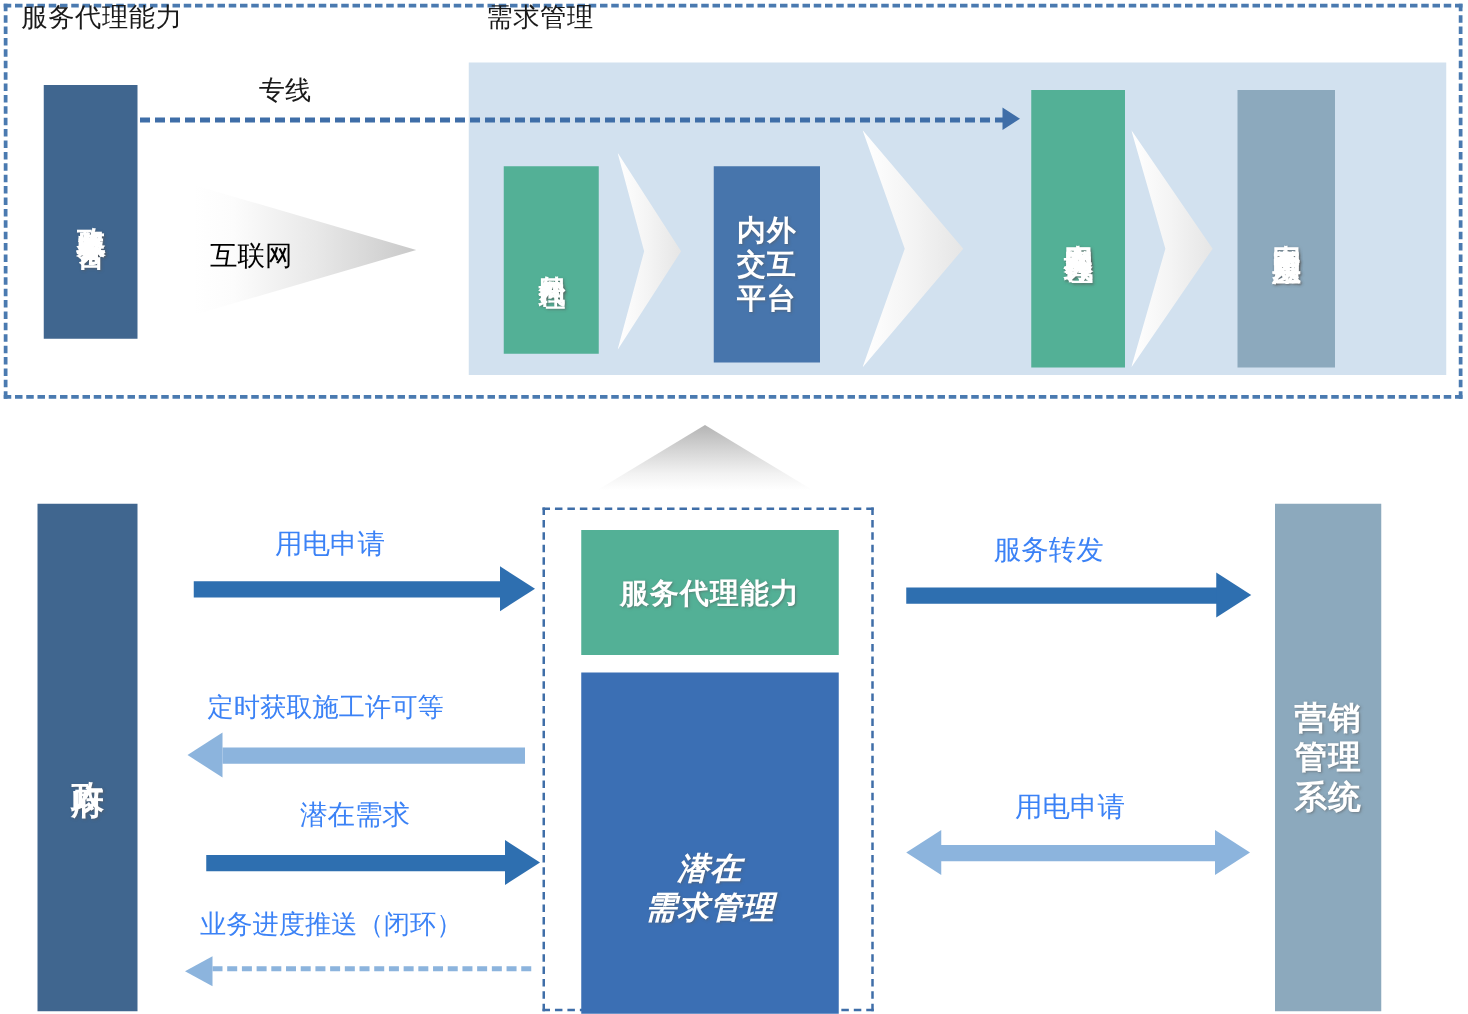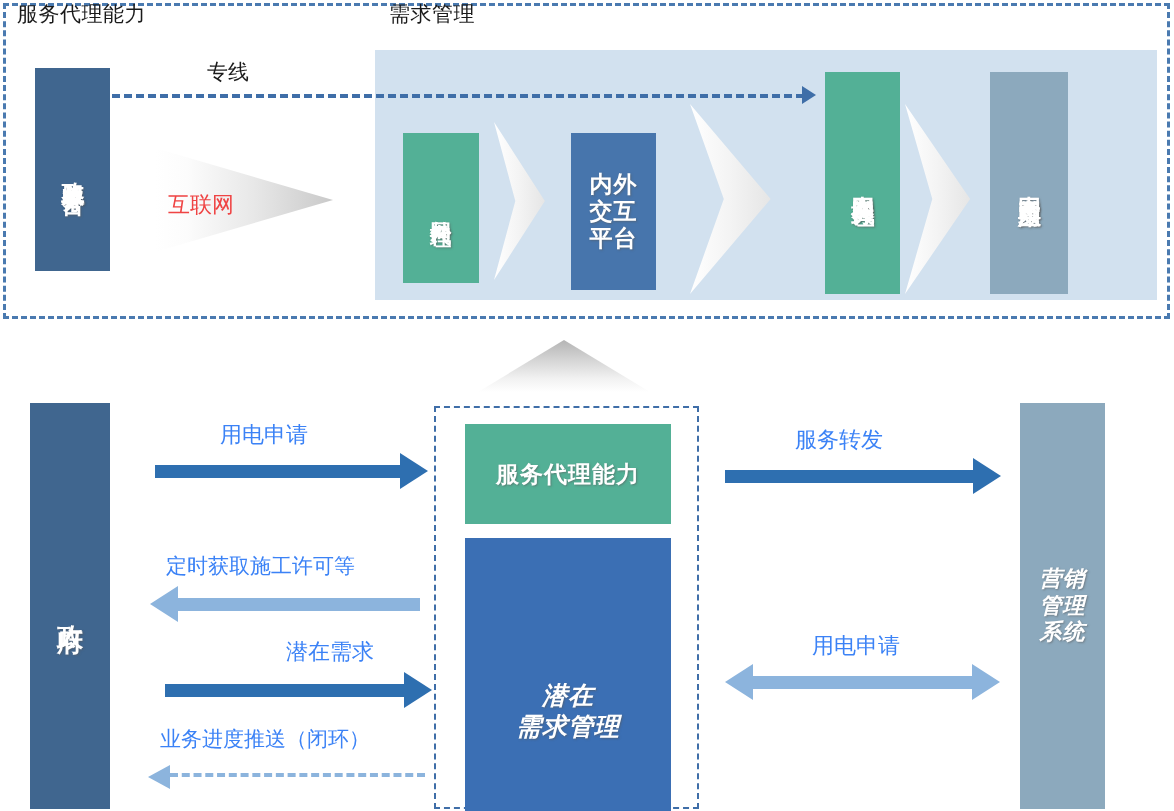--- a/index.html
+++ b/index.html
@@ -87,38 +87,38 @@
     left: 207px; top: 58px; font-size: 21px; color: #1a1a1a; white-space: nowrap;
   }
 
   
   #internet-arrow {
     left: 155px; top: 148px; width: 178px; height: 104px;
     background: linear-gradient(to right, #ffffff 0%, #fcfcfc 18%, #e8e8e8 55%, #c9c9c9 100%);
     clip-path: polygon(0% 0%, 100% 50%, 0% 100%);
   }
   #label-internet {
-    left: 168px; top: 190px; font-size: 22px; color: #ef4444; white-space: nowrap;
+    left: 168px; top: 190px; font-size: 22px; color: #000000; white-space: nowrap;
   }
 
   
   .chevron {
     background: linear-gradient(to right, #ffffff 0%, #f4f4f4 30%, #e2e2e2 70%, #d4d4d4 100%);
     clip-path: polygon(0% 0%, 62% 50%, 0% 100%, 26% 50%);
   }
   #chev-1 { left: 494px; top: 122px; width: 82px; height: 158px; }
   #chev-2 { left: 690px; top: 104px; width: 130px; height: 190px; }
   #chev-3 { left: 905px; top: 104px; width: 105px; height: 190px; }
 
   
   #box-government { left: 30px; top: 403px; width: 80px; height: 406px; background: #40668f; }
   #box-government .vtxt { font-size: 26px; }
 
   #box-marketing { left: 1020px; top: 403px; width: 85px; height: 406px; background: #8ca9bd; }
-  #box-marketing .mtxt { font-size: 22px; line-height: 1.2; letter-spacing: 1px; font-style: italic; }
+  #box-marketing .mtxt { font-size: 26px; line-height: 1.2; letter-spacing: 1px; }
 
   
   #mid-dashed {
     left: 434px; top: 406px; width: 265px; height: 403px;
     border: 2.5px dashed #3f6ea8;
     box-sizing: border-box;
   }
   #box-agent-cap {
     left: 465px; top: 424px; width: 206px; height: 100px; background: #53b096;
   }
@@ -152,21 +152,21 @@
   
   #ar2-shaft { left: 178px; top: 598px; width: 242px; height: 13px; background: #8cb4dd; }
   #ar2-head  { left: 150px; top: 586px; border-right: 28px solid #8cb4dd;
                border-top: 18px solid transparent; border-bottom: 18px solid transparent; }
   #ar2-label { left: 166px; top: 552px; font-size: 21px; }
 
   
   #ar3-shaft { left: 165px; top: 684px; width: 243px; height: 13px; background: #2e6fb0; }
   #ar3-head  { left: 404px; top: 672px; border-left: 28px solid #2e6fb0;
                border-top: 18px solid transparent; border-bottom: 18px solid transparent; }
-  #ar3-label { left: 240px; top: 637px; margin-left: 46px; }
+  #ar3-label { left: 240px; top: 637px; }
 
   
   #ar4-shaft { left: 170px; top: 773px; width: 255px; height: 0; border-top: 4px dashed #8cb4dd; }
   #ar4-head  { left: 148px; top: 765px; border-right: 22px solid #8cb4dd;
                border-top: 12px solid transparent; border-bottom: 12px solid transparent; }
   #ar4-label { left: 160px; top: 725px; font-size: 21px; }
 
   
   #ar5-shaft { left: 725px; top: 470px; width: 252px; height: 13px; background: #2e6fb0; }
   #ar5-head  { left: 973px; top: 458px; border-left: 28px solid #2e6fb0;

